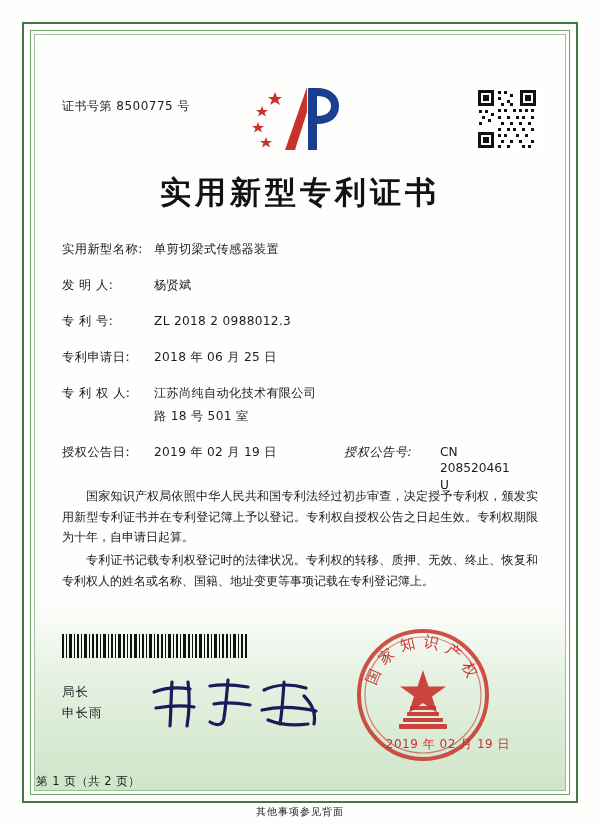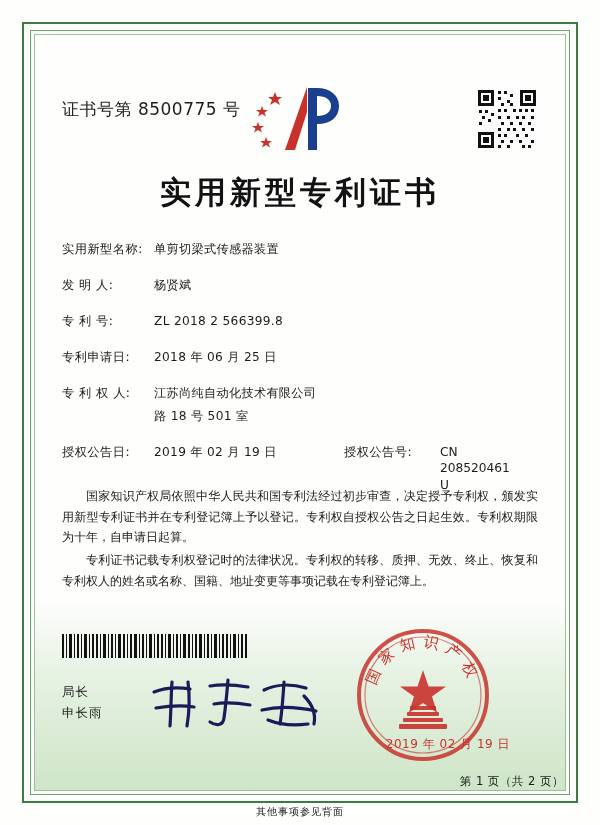--- a/index.html
+++ b/index.html
@@ -65,21 +65,21 @@
     top: 36px;
     right: 36px;
     bottom: 36px;
   }
 
   
   .cert-no {
     position: absolute;
     left: 26px;
     top: 62px;
-    font-size: 17px;
+    font-size: 12px;
     letter-spacing: 0.5px;
     color: #1d1d1d;
   }
   .logo {
     position: absolute;
     left: 50%;
     transform: translateX(-50%);
     top: 48px;
     width: 110px;
     height: 70px;
@@ -131,20 +131,21 @@
     letter-spacing: 0.3px;
   }
   .field-row.split .field-value {
     flex: 0 0 auto;
     width: 190px;
   }
   .field-label2 {
     flex: 0 0 auto;
     width: 96px;
     letter-spacing: 0.5px;
+    font-style: italic;
   }
   .field-value2 {
     flex: 1 1 auto;
   }
   .addr-second {
     margin-left: 92px;
     margin-top: -13px;
     margin-bottom: 19.5px;
     font-size: 12.2px;
     letter-spacing: 0.3px;
@@ -203,21 +204,21 @@
     font-size: 12px;
     color: #c8322c;
     letter-spacing: 0.5px;
   }
 
   .page-no {
     position: absolute;
     left: 0;
     right: 0;
     top: 738px;
-    text-align: right;
+    text-align: left;
     font-size: 11.5px;
     color: #1b1b1b;
     letter-spacing: 0.5px;
   }
   .footnote {
     position: absolute;
     left: 0;
     right: 0;
     bottom: 6px;
     text-align: center;
@@ -323,21 +324,21 @@
       <div class="field-row">
         <span class="field-label">实用新型名称:</span>
         <span class="field-value">单剪切梁式传感器装置</span>
       </div>
       <div class="field-row">
         <span class="field-label">发 明 人:</span>
         <span class="field-value">杨贤斌</span>
       </div>
       <div class="field-row">
         <span class="field-label">专 利 号:</span>
-        <span class="field-value">ZL 2018 2 566399.8</span>
+        <span class="field-value">ZL 2018 2 0988012.3</span>
       </div>
       <div class="field-row">
         <span class="field-label">专利申请日:</span>
         <span class="field-value">2018 年 06 月 25 日</span>
       </div>
       <div class="field-row">
         <span class="field-label">专 利 权 人:</span>
         <span class="field-value">江苏尚纯自动化技术有限公司</span>
       </div>
       <div class="addr-second">路 18 号 501 室</div>

